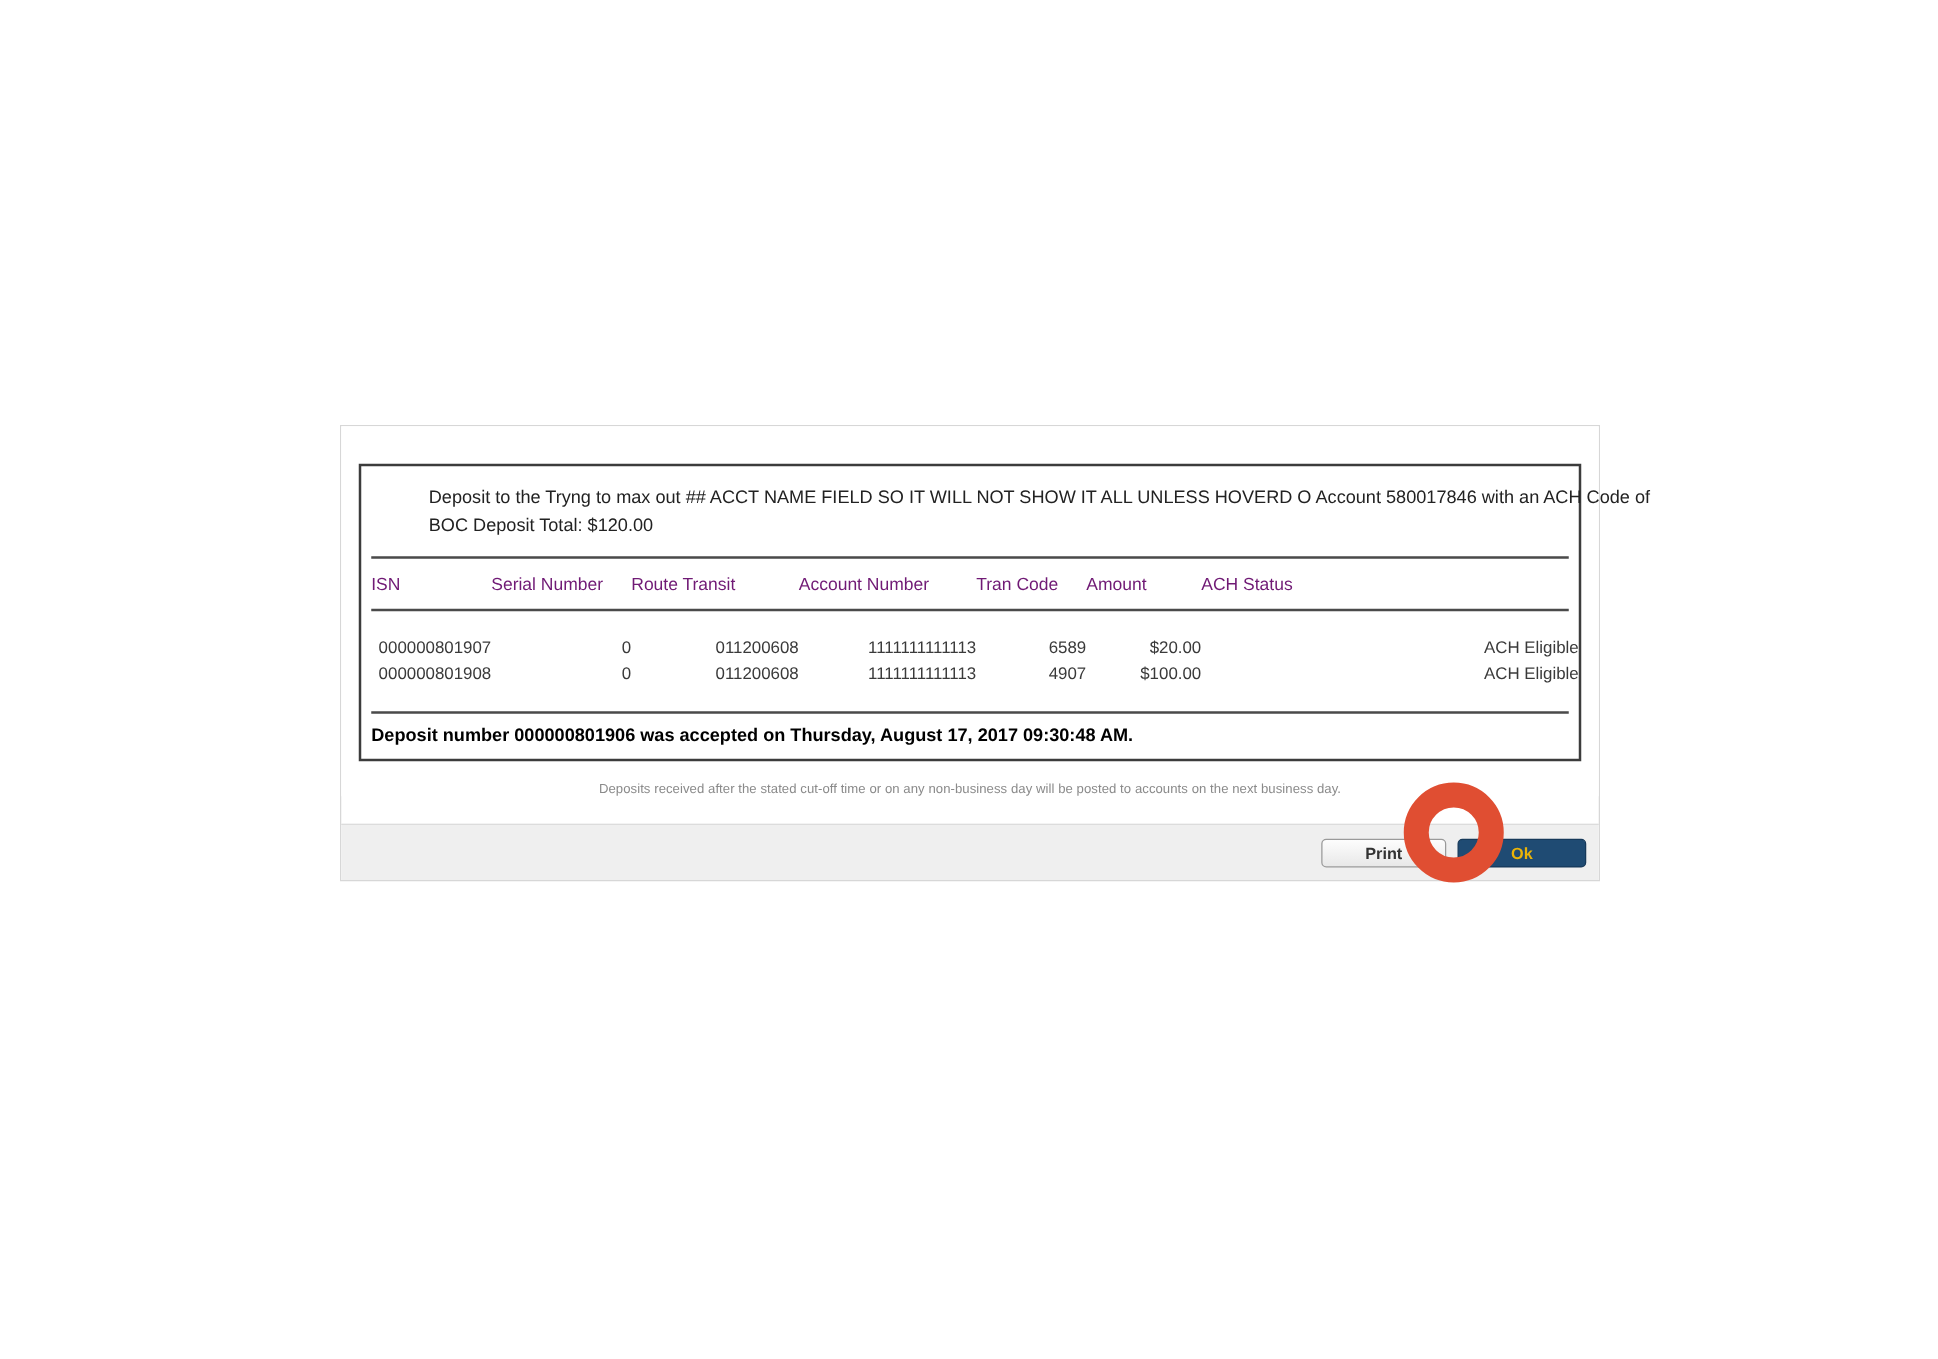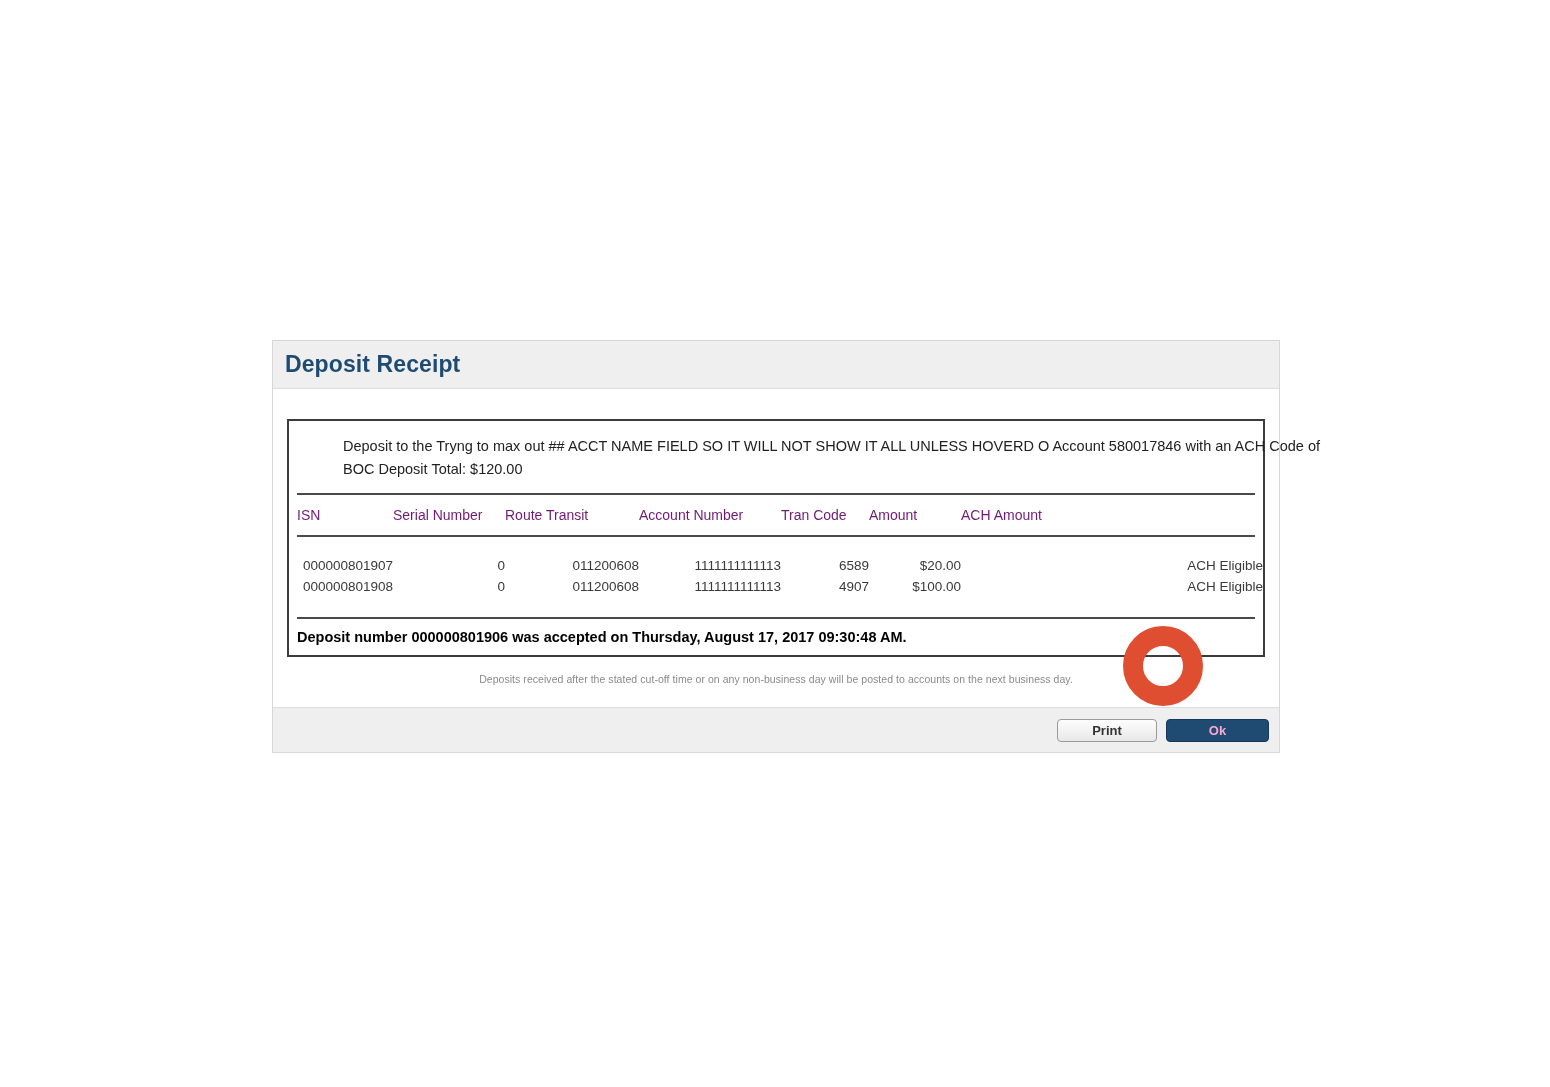--- a/index.html
+++ b/index.html
@@ -155,21 +155,21 @@
   .btn-print {
     background: linear-gradient(#fdfdfd, #e8e8e8);
     border: 1px solid #9a9a9a;
     color: #333333;
     width: 81px;
     margin-right: 9px;
   }
   .btn-ok {
     background: #1f4b73;
     border: 1px solid #16395a;
-    color: #f9a8d4;
+    color: #eab308;
     width: 103px;
   }
 
   
   #annotation-ring {
     position: absolute;
     left: 1123px;
     top: 626px;
     width: 80px;
     height: 80px;
@@ -178,23 +178,20 @@
     box-sizing: border-box;
     background: transparent;
     pointer-events: none;
   }
 </style>
 </head>
 <body>
 
 <div id="deposit-receipt-dialog">
 
-  <div class="dialog-titlebar">
-    <span class="dialog-title">Deposit Receipt</span>
-  </div>
 
   <div class="dialog-body">
 
     <div class="receipt-box">
 
       <div class="receipt-summary">
         <div class="receipt-summary-line">Deposit to the Tryng to max out ## ACCT NAME FIELD SO IT WILL NOT SHOW IT ALL UNLESS HOVERD O Account 580017846 with an ACH Code of</div>
         <div class="receipt-summary-line">BOC  Deposit Total: $120.00</div>
       </div>
 
@@ -202,21 +199,21 @@
 
       <table class="receipt-table">
         <thead>
           <tr>
             <th class="col-isn">ISN</th>
             <th class="col-serial">Serial Number</th>
             <th class="col-route">Route Transit</th>
             <th class="col-account">Account Number</th>
             <th class="col-tran">Tran Code</th>
             <th class="col-amount">Amount</th>
-            <th class="col-status">ACH Amount</th>
+            <th class="col-status">ACH Status</th>
           </tr>
         </thead>
       </table>
 
       <hr class="receipt-rule">
 
       <table class="receipt-table">
         <tbody>
           <tr>
             <td class="col-isn rows-pad-top"></td>

